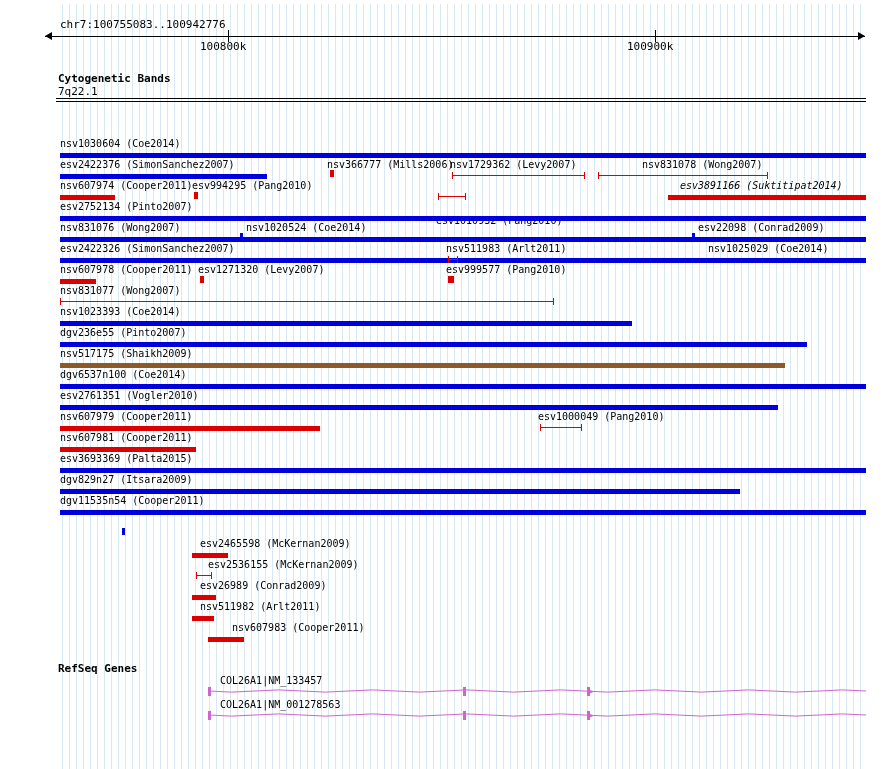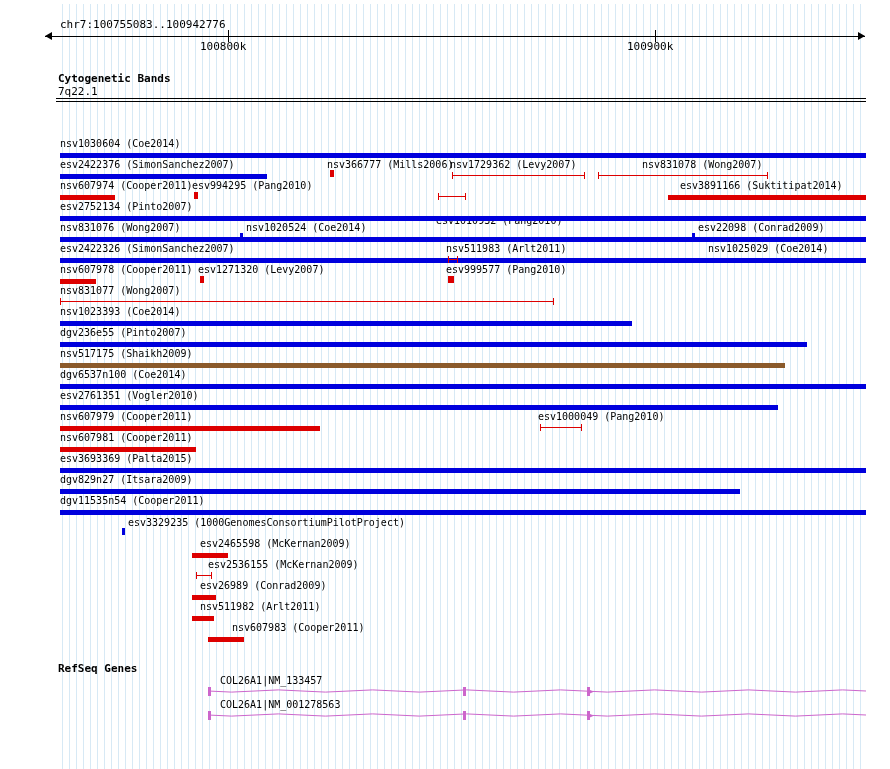--- a/index.html
+++ b/index.html
@@ -115,21 +115,21 @@
       </div>
       <div class="track-label" style="left: 60px; top: 176px;">nsv607974 (Cooper2011)</div>
       <div class="bar bar-red" style="left: 60px; top: 191px; width: 55px;"></div>
       <div class="track-label" style="left: 192px; top: 176px;">esv994295 (Pang2010)</div>
       <div class="tickmark" style="left: 194px; top: 188px; width: 4px; background: rgb(221, 0, 0);"></div>
       <div class="track-label" style="left: 436px; top: 176px; margin-top: 35px;">esv1010932 (Pang2010)</div>
       <div class="line-red" style="left: 438px; top: 192px; width: 28px;">
         <div class="cap left"></div>
         <div class="cap right"></div>
       </div>
-      <div class="track-label" style="left: 680px; top: 176px;">esv3891166 (Suktitipat2014)</div>
+      <div class="track-label" style="left: 680px; top: 176px; font-style: italic;">esv3891166 (Suktitipat2014)</div>
       <div class="bar bar-red" style="left: 668px; top: 191px; width: 198px;"></div>
       <div class="track-label" style="left: 60px; top: 197px;">esv2752134 (Pinto2007)</div>
       <div class="bar bar-blue" style="left: 60px; top: 212px; width: 806px;"></div>
       <div class="track-label" style="left: 60px; top: 218px;">nsv831076 (Wong2007)</div>
       <div class="bar bar-blue" style="left: 60px; top: 233px; width: 806px;"></div>
       <div class="track-label" style="left: 246px; top: 218px;">nsv1020524 (Coe2014)</div>
       <div class="bar bar-blue" style="left: 240px; top: 229px; width: 3px;"></div>
       <div class="track-label" style="left: 698px; top: 218px;">esv22098 (Conrad2009)</div>
       <div class="bar bar-blue" style="left: 692px; top: 229px; width: 3px;"></div>
       <div class="track-label" style="left: 60px; top: 239px;">esv2422326 (SimonSanchez2007)</div>
@@ -170,21 +170,20 @@
         <div class="cap right"></div>
       </div>
       <div class="track-label" style="left: 60px; top: 428px;">nsv607981 (Cooper2011)</div>
       <div class="bar bar-red" style="left: 60px; top: 443px; width: 136px;"></div>
       <div class="track-label" style="left: 60px; top: 449px;">esv3693369 (Palta2015)</div>
       <div class="bar bar-blue" style="left: 60px; top: 464px; width: 806px;"></div>
       <div class="track-label" style="left: 60px; top: 470px;">dgv829n27 (Itsara2009)</div>
       <div class="bar bar-blue" style="left: 60px; top: 485px; width: 680px;"></div>
       <div class="track-label" style="left: 60px; top: 491px;">dgv11535n54 (Cooper2011)</div>
       <div class="bar bar-blue" style="left: 60px; top: 506px; width: 806px;"></div>
-      <div class="track-label" style="left: 128px; top: 513px;">esv3329235 (1000GenomesConsortiumPilotProject)</div>
       <div class="tickmark" style="left: 122px; top: 524px; width: 3px; background: rgb(0, 0, 221);"></div>
       <div class="track-label" style="left: 200px; top: 534px;">esv2465598 (McKernan2009)</div>
       <div class="bar bar-red" style="left: 192px; top: 549px; width: 36px;"></div>
       <div class="track-label" style="left: 208px; top: 555px;">esv2536155 (McKernan2009)</div>
       <div class="line-red" style="left: 196px; top: 571px; width: 16px;">
         <div class="cap left"></div>
         <div class="cap right"></div>
       </div>
       <div class="track-label" style="left: 200px; top: 576px;">esv26989 (Conrad2009)</div>
       <div class="bar bar-red" style="left: 192px; top: 591px; width: 24px;"></div>

